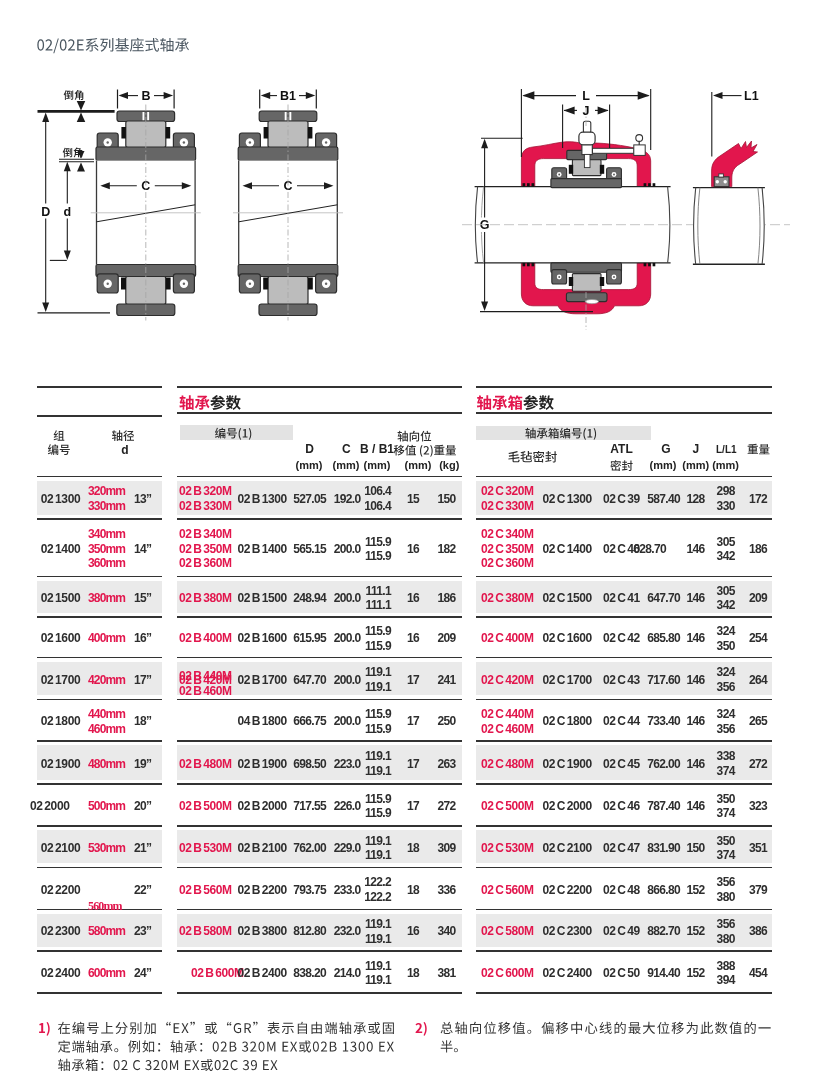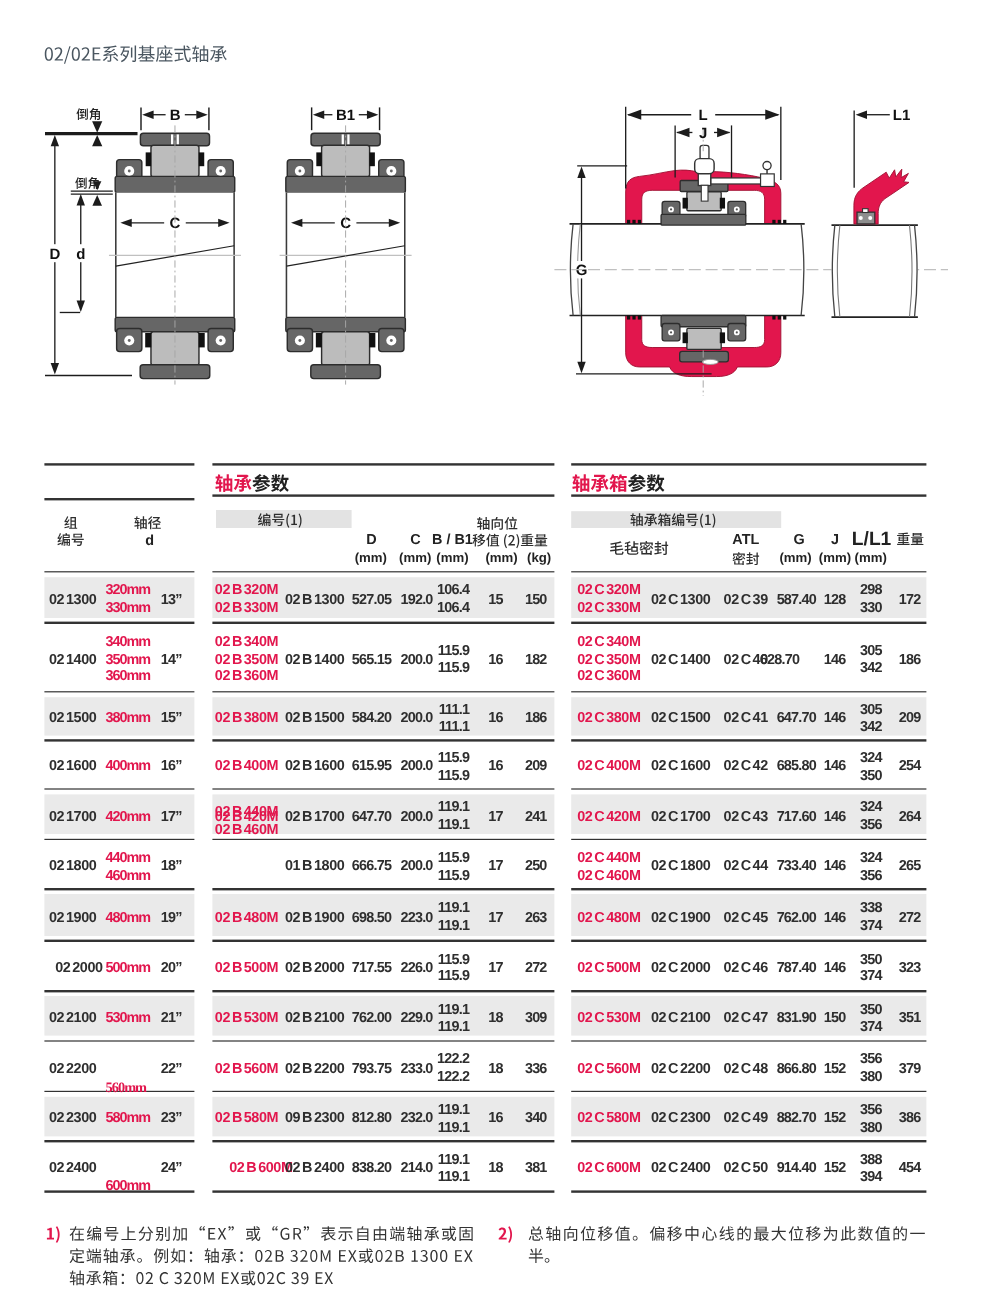--- a/index.html
+++ b/index.html
@@ -156,21 +156,21 @@
 <div class="ab dt ids" style="top:590.7px;left:40.8px;text-align:left;">02 1500</div>
 
 <div class="ab dt mm red" style="top:590.7px;left:88.0px;text-align:left;">380mm</div>
 
 <div class="ab dt num" style="top:590.7px;left:134.0px;text-align:left;">15”</div>
 
 <div class="ab dt ids red" style="top:590.7px;left:179.0px;text-align:left;">02 B 380M</div>
 
 <div class="ab dt ids" style="top:590.7px;left:237.5px;text-align:left;">02 B 1500</div>
 
-<div class="ab dt num" style="top:590.7px;left:256.0px;width:70px;text-align:right;">584.20</div>
+<div class="ab dt num" style="top:590.7px;left:256.0px;width:70px;text-align:right;">248.94</div>
 
 <div class="ab dt num" style="top:590.7px;left:320.5px;width:40px;text-align:right;">200.0</div>
 
 <div class="ab dt num" style="top:583.5px;left:351.0px;width:40px;text-align:right;">111.1<br>111.1</div>
 
 <div class="ab dt num" style="top:590.7px;left:389.0px;width:30px;text-align:right;">16</div>
 
 <div class="ab dt num" style="top:590.7px;left:421.5px;width:34px;text-align:right;">186</div>
 
 <div class="ab dt ids red" style="top:590.7px;left:481.0px;text-align:left;">02 C 380M</div>
@@ -256,21 +256,21 @@
 <div class="ab dt num" style="top:672.5px;left:733.0px;width:34px;text-align:right;">264</div>
 
 <div class="ab dt ids" style="top:714.2px;left:40.8px;text-align:left;">02 1800</div>
 
 <div class="ab dt mm red" style="top:707.0px;left:88.0px;text-align:left;">440mm<br>460mm</div>
 
 <div class="ab dt num" style="top:714.2px;left:134.0px;text-align:left;">18”</div>
 
 <div class="ab dt ids red" style="top:669px;left:179.0px;text-align:right;">02 B 440M<br>02 B 460M</div>
 
-<div class="ab dt ids" style="top:714.2px;left:237.5px;text-align:left;">01 B 1800</div>
+<div class="ab dt ids" style="top:714.2px;left:237.5px;text-align:left;">04 B 1800</div>
 
 <div class="ab dt num" style="top:714.2px;left:256.0px;width:70px;text-align:right;">666.75</div>
 
 <div class="ab dt num" style="top:714.2px;left:320.5px;width:40px;text-align:right;">200.0</div>
 
 <div class="ab dt num" style="top:707.0px;left:351.0px;width:40px;text-align:right;">115.9<br>115.9</div>
 
 <div class="ab dt num" style="top:714.2px;left:389.0px;width:30px;text-align:right;">17</div>
 
 <div class="ab dt num" style="top:714.2px;left:421.5px;width:34px;text-align:right;">250</div>
@@ -316,21 +316,21 @@
 <div class="ab dt ids" style="top:756.5px;left:603.0px;text-align:left;">02 C 45</div>
 
 <div class="ab dt num" style="top:756.5px;left:610.0px;width:70px;text-align:right;">762.00</div>
 
 <div class="ab dt num" style="top:756.5px;left:674.5px;width:30px;text-align:right;">146</div>
 
 <div class="ab dt num" style="top:749.2px;left:704.7px;width:30px;text-align:right;">338<br>374</div>
 
 <div class="ab dt num" style="top:756.5px;left:733.0px;width:34px;text-align:right;">272</div>
 
-<div class="ab dt ids" style="top:799.0px;left:46px;text-align:center;">02 2000</div>
+<div class="ab dt ids" style="top:799.0px;left:30px;text-align:center;">02 2000</div>
 
 <div class="ab dt mm red" style="top:799.0px;left:88.0px;text-align:left;">500mm</div>
 
 <div class="ab dt num" style="top:799.0px;left:134.0px;text-align:left;">20”</div>
 
 <div class="ab dt ids red" style="top:799.0px;left:179.0px;text-align:left;">02 B 500M</div>
 
 <div class="ab dt ids" style="top:799.0px;left:237.5px;text-align:left;">02 B 2000</div>
 
 <div class="ab dt num" style="top:799.0px;left:256.0px;width:70px;text-align:right;">717.55</div>
@@ -426,21 +426,21 @@
 <div class="ab dt num" style="top:882.5px;left:733.0px;width:34px;text-align:right;">379</div>
 
 <div class="ab dt ids" style="top:924.2px;left:40.8px;text-align:left;">02 2300</div>
 
 <div class="ab dt mm red" style="top:924.2px;left:88.0px;text-align:left;">580mm</div>
 
 <div class="ab dt num" style="top:924.2px;left:134.0px;text-align:left;">23”</div>
 
 <div class="ab dt ids red" style="top:924.2px;left:179.0px;text-align:left;">02 B 580M</div>
 
-<div class="ab dt ids" style="top:924.2px;left:237.5px;text-align:left;">09 B 2300</div>
+<div class="ab dt ids" style="top:924.2px;left:237.5px;text-align:left;">02 B 3800</div>
 
 <div class="ab dt num" style="top:924.2px;left:256.0px;width:70px;text-align:right;">812.80</div>
 
 <div class="ab dt num" style="top:924.2px;left:320.5px;width:40px;text-align:right;">232.0</div>
 
 <div class="ab dt num" style="top:917.0px;left:351.0px;width:40px;text-align:right;">119.1<br>119.1</div>
 
 <div class="ab dt num" style="top:924.2px;left:389.0px;width:30px;text-align:right;">16</div>
 
 <div class="ab dt num" style="top:924.2px;left:421.5px;width:34px;text-align:right;">340</div>
@@ -454,21 +454,21 @@
 <div class="ab dt num" style="top:924.2px;left:610.0px;width:70px;text-align:right;">882.70</div>
 
 <div class="ab dt num" style="top:924.2px;left:674.5px;width:30px;text-align:right;">152</div>
 
 <div class="ab dt num" style="top:917.0px;left:704.7px;width:30px;text-align:right;">356<br>380</div>
 
 <div class="ab dt num" style="top:924.2px;left:733.0px;width:34px;text-align:right;">386</div>
 
 <div class="ab dt ids" style="top:966.0px;left:40.8px;text-align:left;">02 2400</div>
 
-<div class="ab dt mm red" style="top:966.0px;left:88.0px;text-align:center;margin-top:15px;">600mm</div>
+<div class="ab dt mm red" style="top:966.0px;left:88.0px;text-align:center;">600mm</div>
 
 <div class="ab dt num" style="top:966.0px;left:134.0px;text-align:left;">24”</div>
 
 <div class="ab dt ids red" style="top:966.0px;left:191px;text-align:left;">02 B 600M</div>
 
 <div class="ab dt ids" style="top:966.0px;left:237.5px;text-align:left;">02 B 2400</div>
 
 <div class="ab dt num" style="top:966.0px;left:256.0px;width:70px;text-align:right;">838.20</div>
 
 <div class="ab dt num" style="top:966.0px;left:320.5px;width:40px;text-align:right;">214.0</div>
@@ -512,21 +512,21 @@
 <div class="ab hl" style="left:581.5px;top:442.5px;width:80px;text-align:center;font-size:12px;">ATL</div>
 
 <div class="ab hl" style="left:626.0px;top:442.5px;width:80px;text-align:center;font-size:12px;">G</div>
 
 <div class="ab hl" style="left:623.0px;top:459.0px;width:80px;text-align:center;font-size:11px;">(mm)</div>
 
 <div class="ab hl" style="left:655.8px;top:442.5px;width:80px;text-align:center;font-size:12px;">J</div>
 
 <div class="ab hl" style="left:655.8px;top:459.0px;width:80px;text-align:center;font-size:11px;">(mm)</div>
 
-<div class="ab hl" style="left:686.3px;top:442.5px;width:80px;text-align:center;font-size:16px;">L/L1</div>
+<div class="ab hl" style="left:686.3px;top:442.5px;width:80px;text-align:center;font-size:10px;">L/L1</div>
 
 <div class="ab hl" style="left:685.6px;top:459.0px;width:80px;text-align:center;font-size:11px;">(mm)</div>
 <svg class="ov" width="830" height="1087" viewBox="0 0 830 1087">
 
 <rect x="117.0" y="111.0" width="57.6" height="10.5" fill="#666666" stroke="#2d2d2d" stroke-width="1.2" rx="2.5"></rect>
 <rect x="142.5" y="112.0" width="1.9" height="8.5" fill="#fff"></rect>
 <rect x="147.2" y="112.0" width="1.9" height="8.5" fill="#fff"></rect>
 
 <rect x="125.8" y="121.0" width="40.0" height="26.5" fill="#bcbcbc" stroke="#2d2d2d" stroke-width="1.2" rx="2"></rect>
 

